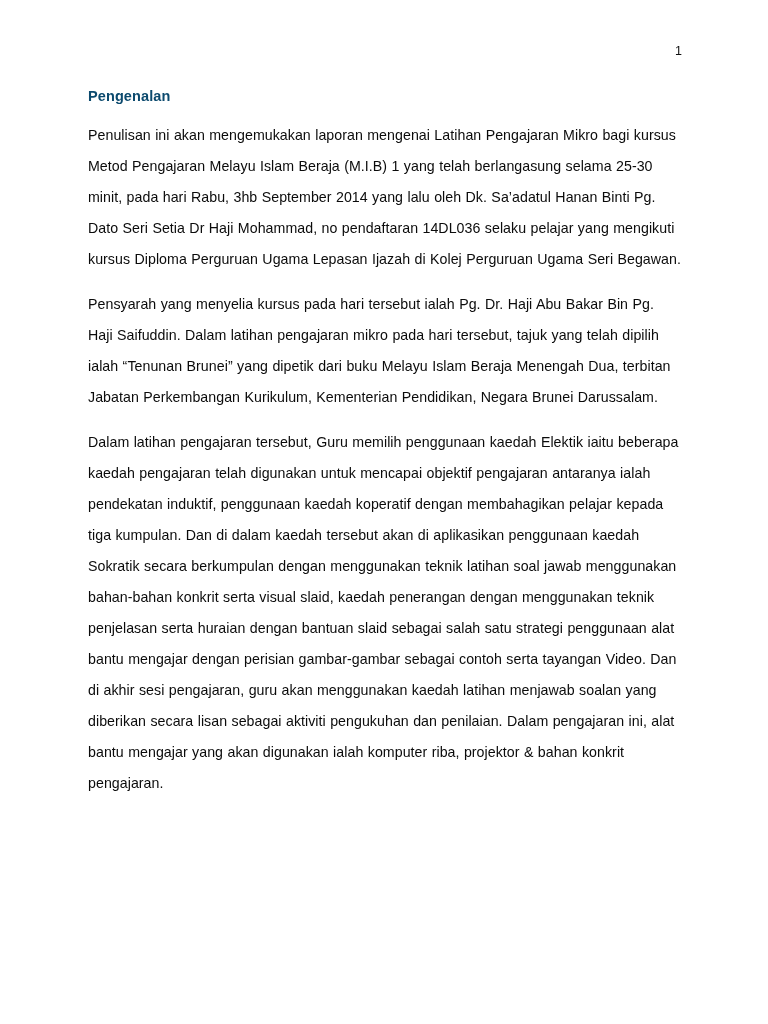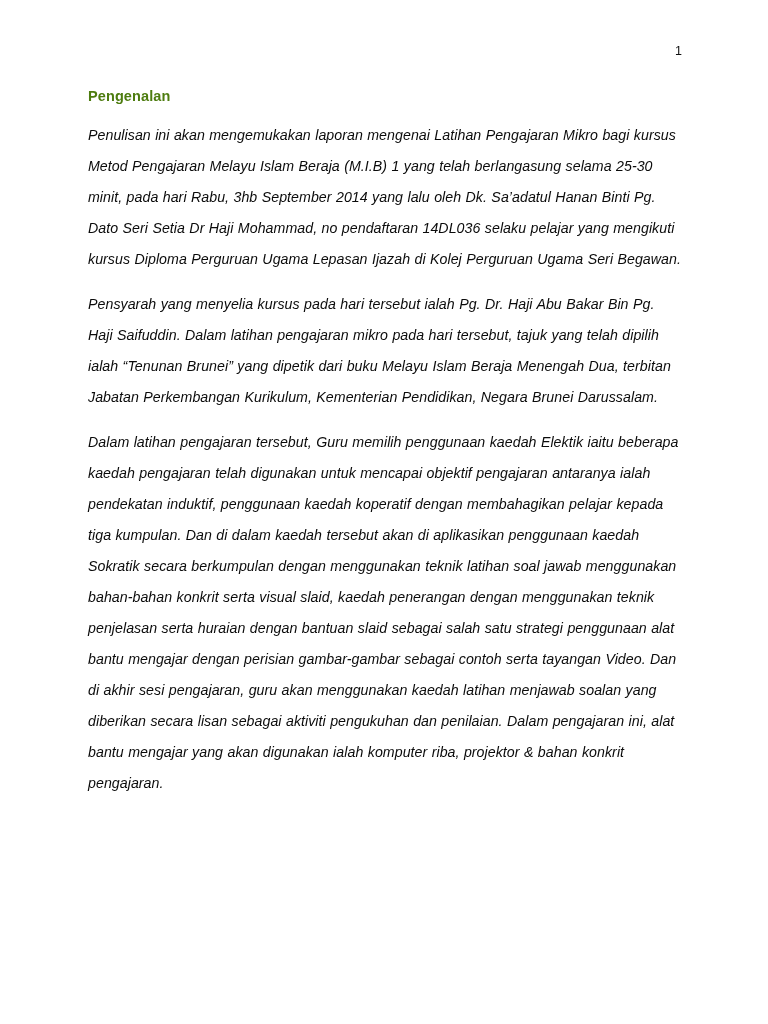--- a/index.html
+++ b/index.html
@@ -32,33 +32,32 @@
   }
   .content {
     position: absolute;
     top: 88px;
     left: 88px;
     width: 594px;
   }
   .doc-title {
     font-size: 14.5px;
     font-weight: bold;
-    color: #4d7c0f;
+    color: #0c4a6e;
     margin: 0 0 16px 0;
     letter-spacing: 0.1px;
   }
   p.para {
     font-size: 14.2px;
     line-height: 31px;
     margin: 0 0 14px 0;
     text-align: left;
     color: #0b0b0b;
     letter-spacing: 0.05px;
     word-spacing: 0.4px;
-    font-style: italic;
   }
   p.para:last-child {
     margin-bottom: 0;
   }
 </style>
 </head>
 <body>
 
 <div class="page">
 

